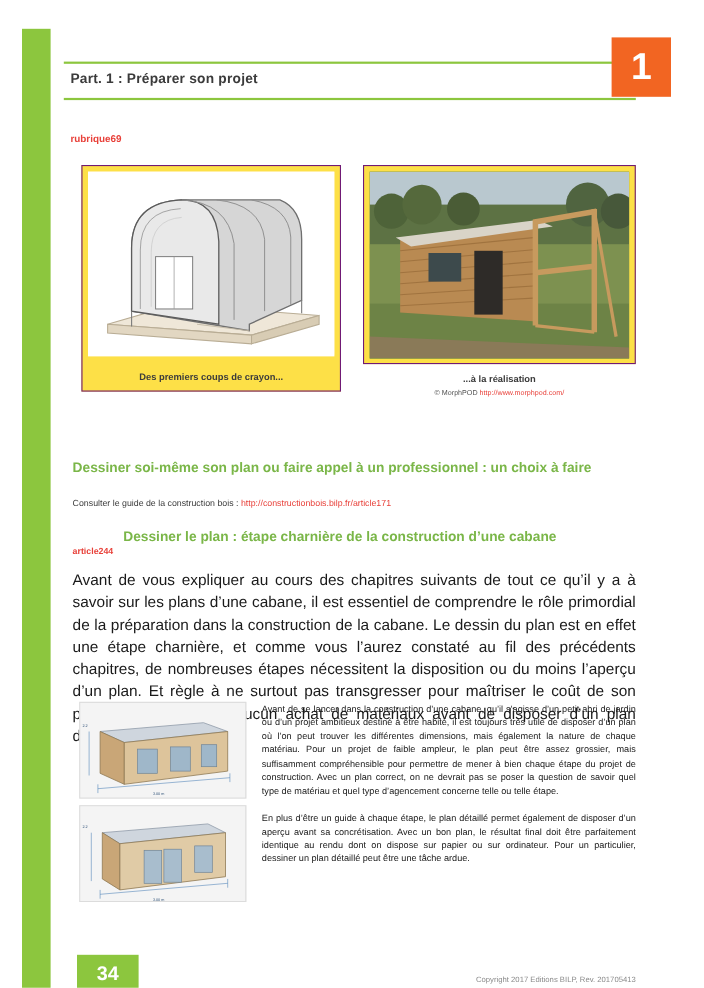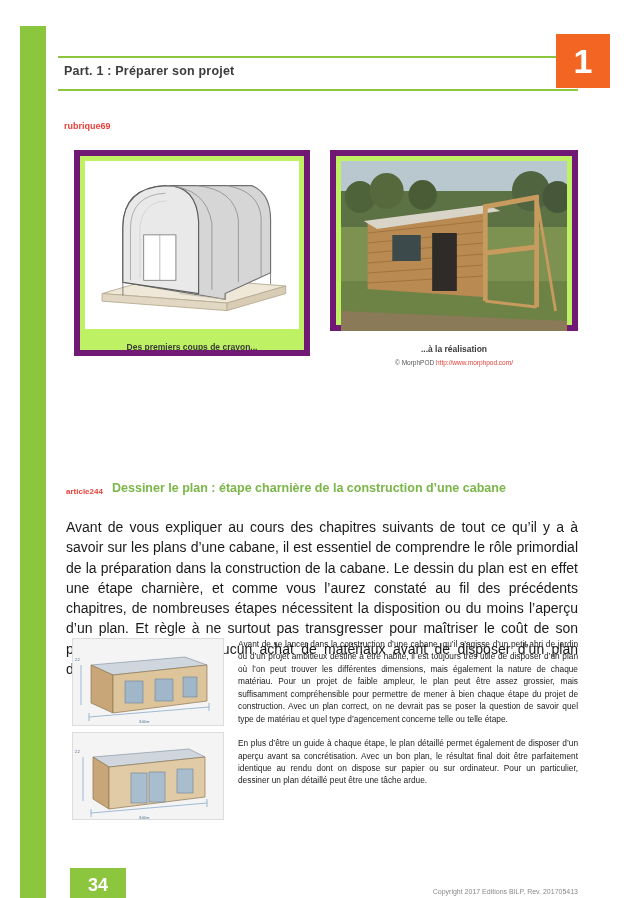--- a/index.html
+++ b/index.html
@@ -67,22 +67,22 @@
   .chapter-title {
     position: absolute;
     left: 128px; top: 82px;
     font-size: 21px;
     font-weight: bold;
     color: #7ab648;
   }
   
   .fig {
     position: absolute;
-    background: #bef264;
-    border: 6px solid #701a75;
+    background: #fde047;
+    border: 1px solid #701a75;
   }
   .fig-left { left: 74px; top: 124px; width: 236px; height: 206px; }
   .fig-right { left: 330px; top: 124px; width: 248px; height: 181px; }
   .fig-img {
     position: absolute;
     left: 5px; top: 5px;
     right: 5px;
   }
   .fig-left .fig-img { height: 168px; background: #ffffff; }
   .fig-right .fig-img { height: 170px; background: #6f8b4a; overflow: hidden; }
@@ -134,21 +134,21 @@
     position: absolute;
     left: 66px; top: 427px;
     width: 512px;
     font-size: 8px;
     color: #3b3b3b;
   }
   .sub-note a { color: #e8413a; text-decoration: none; }
 
   .article-tag {
     position: absolute;
-    left: 66px; top: 461px;
+    left: 66px; top: 471px;
     font-size: 8px;
     font-weight: bold;
     color: #e8413a;
   }
   .sec-h2 {
     position: absolute;
     left: 112px; top: 455px;
     width: 456px;
     font-size: 12.5px;
     font-weight: bold;
@@ -319,20 +319,24 @@
       </svg>
     </div>
     <div class="fig-caption">...à la réalisation</div>
     <div class="fig-credit">
       <span>© MorphPOD</span>
       <a href="#">http://www.morphpod.com/</a>
     </div>
   </div>
 
 
+  <div class="sec-h1 s1">Dessiner soi-même son plan ou faire appel à un professionnel : un choix à faire</div>
+  <div class="sub-note">
+    <span>Consulter le guide de la construction bois : </span><a href="#">http://constructionbois.bilp.fr/article171</a>
+  </div>
 
   <div class="article-tag">article244</div>
   <div class="sec-h2">Dessiner le plan : étape charnière de la construction d’une cabane</div>
   <div class="body-bold">Avant de vous expliquer au cours des chapitres suivants de tout ce qu’il y a à savoir sur les plans d’une cabane, il est essentiel de comprendre le rôle primordial de la préparation dans la construction de la cabane. Le dessin du plan est en effet une étape charnière, et comme vous l’aurez constaté au fil des précédents chapitres, de nombreuses étapes nécessitent la disposition ou du moins l’aperçu d’un plan. Et règle à ne surtout pas transgresser pour maîtriser le coût de son projet, il ne faut faire aucun achat de matériaux avant de disposer d’un plan détaillé.</div>
 
 
   <div class="plan-img p1">
     <svg viewBox="0 0 150 86" preserveAspectRatio="none" style="display:block;width:100%;height:100%">
       <rect x="0" y="0" width="150" height="86" fill="#f4f4f4"></rect>
 

